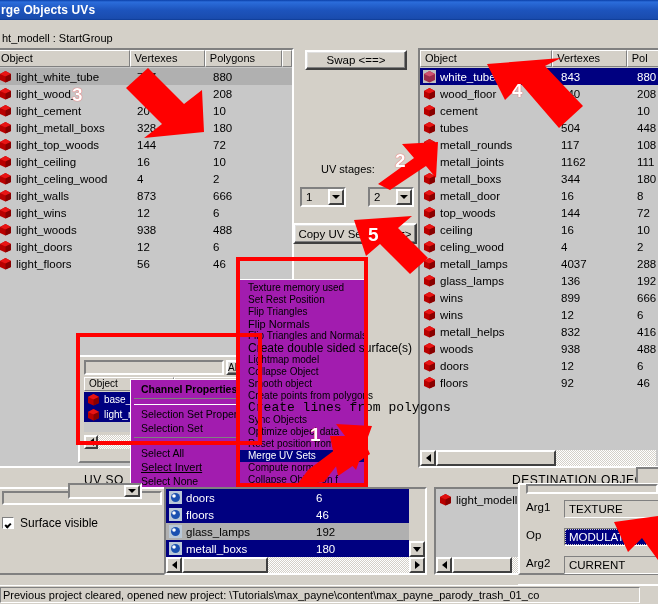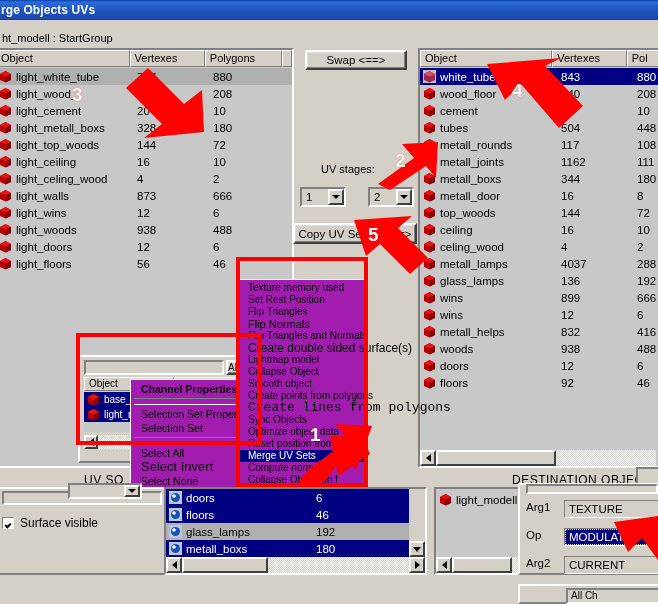--- a/index.html
+++ b/index.html
@@ -724,21 +724,21 @@
       </div>
     </div>
 
     <div class="menu" id="chanMenu" style="left:130px; top:359px; width:118px;">
         <div class="mi bold" style="font-size: 10.5px; height: 14px; line-height: 14px;"><span>Channel Properties</span></div>
         <div class="msep"></div>
         <div class="mi" style="font-size: 10.5px; height: 14px; line-height: 14px;"><span>Selection Set Properties</span></div>
         <div class="mi" style="font-size: 10.5px; height: 14px; line-height: 14px;"><span>Selection Set</span><span class="sub"></span></div>
         <div class="msep"></div>
         <div class="mi" style="font-size: 10.5px; height: 14px; line-height: 14px;"><span>Select All</span></div>
-        <div class="mi" style="font-size: 13px; height: 14px; line-height: 14px;"><span>Select Invert</span></div>
+        <div class="mi" style="font-size: 11px; height: 14px; line-height: 14px; text-decoration: underline;"><span>Select Invert</span></div>
         <div class="mi" style="font-size: 10.5px; height: 14px; line-height: 14px;"><span>Select None</span></div>
         <div class="msep"></div>
         <div class="mi" style="font-size: 10.5px; height: 14px; line-height: 14px;"><span>Window settings</span><span class="sub"></span></div>
         <div class="msep"></div>
         <div class="mi hl" style="font-size: 10.5px; height: 14px; line-height: 14px;"><span>Channel tools</span><span class="sub"></span></div>
       </div>
 
     <div class="menu" id="toolsMenu" style="left:237px; top:259px; width:128px;">
         <div class="mi" style="font-size: 10px; height: 12px; line-height: 12px;"><span>Texture memory used</span></div>
         <div class="mi" style="font-size: 10px; height: 12px; line-height: 12px;"><span>Set Rest Position</span></div>
@@ -862,20 +862,23 @@
       <div class="fieldlbl" style="left: 526px; top: 529px;">Op</div>
       <div class="fieldval selblue" style="left: 564px; top: 528px; width: 96px; height: 18px;">MODULATE</div>
       <div class="fieldlbl" style="left: 526px; top: 557px;">Arg2</div>
       <div class="fieldval" style="left: 564px; top: 556px; width: 96px; height: 18px;">CURRENT</div>
     </div>
 
   <div class="panel3d" style="left:518px; top:584px; width:142px; height:20px;">
     <div class="sunken" style="left:46px; top:2px; width:94px; height:16px; font-size:10px; line-height:12px; padding-left:3px;">All Ch</div>
   </div>
 
+  <div class="statusbar">
+    <div class="statustext">Previous project cleared, opened new project:  \Tutorials\max_payne\content\max_payne_parody_trash_01_co</div>
+  </div>
 
   <div class="redbox" style="left:76px; top:333px; width:186px; height:112px;"></div>
   <div class="redbox" style="left:236px; top:257px; width:132px; height:230px;"></div>
 
   <svg class="arrow" style="left:84px; top:66px; width:130px; height:75px;" viewBox="0 0 130 75">
     <polygon points="128,72 126,30 108,44 72,8 50,28 86,64 68,78" fill="#ff0000" transform="translate(-8,-6)"></polygon>
   </svg>
   <div class="arrownum" style="left:72px; top:84px;">3</div>
 
   <svg class="arrow" style="left:374px; top:140px; width:66px; height:52px;" viewBox="0 0 66 52">

